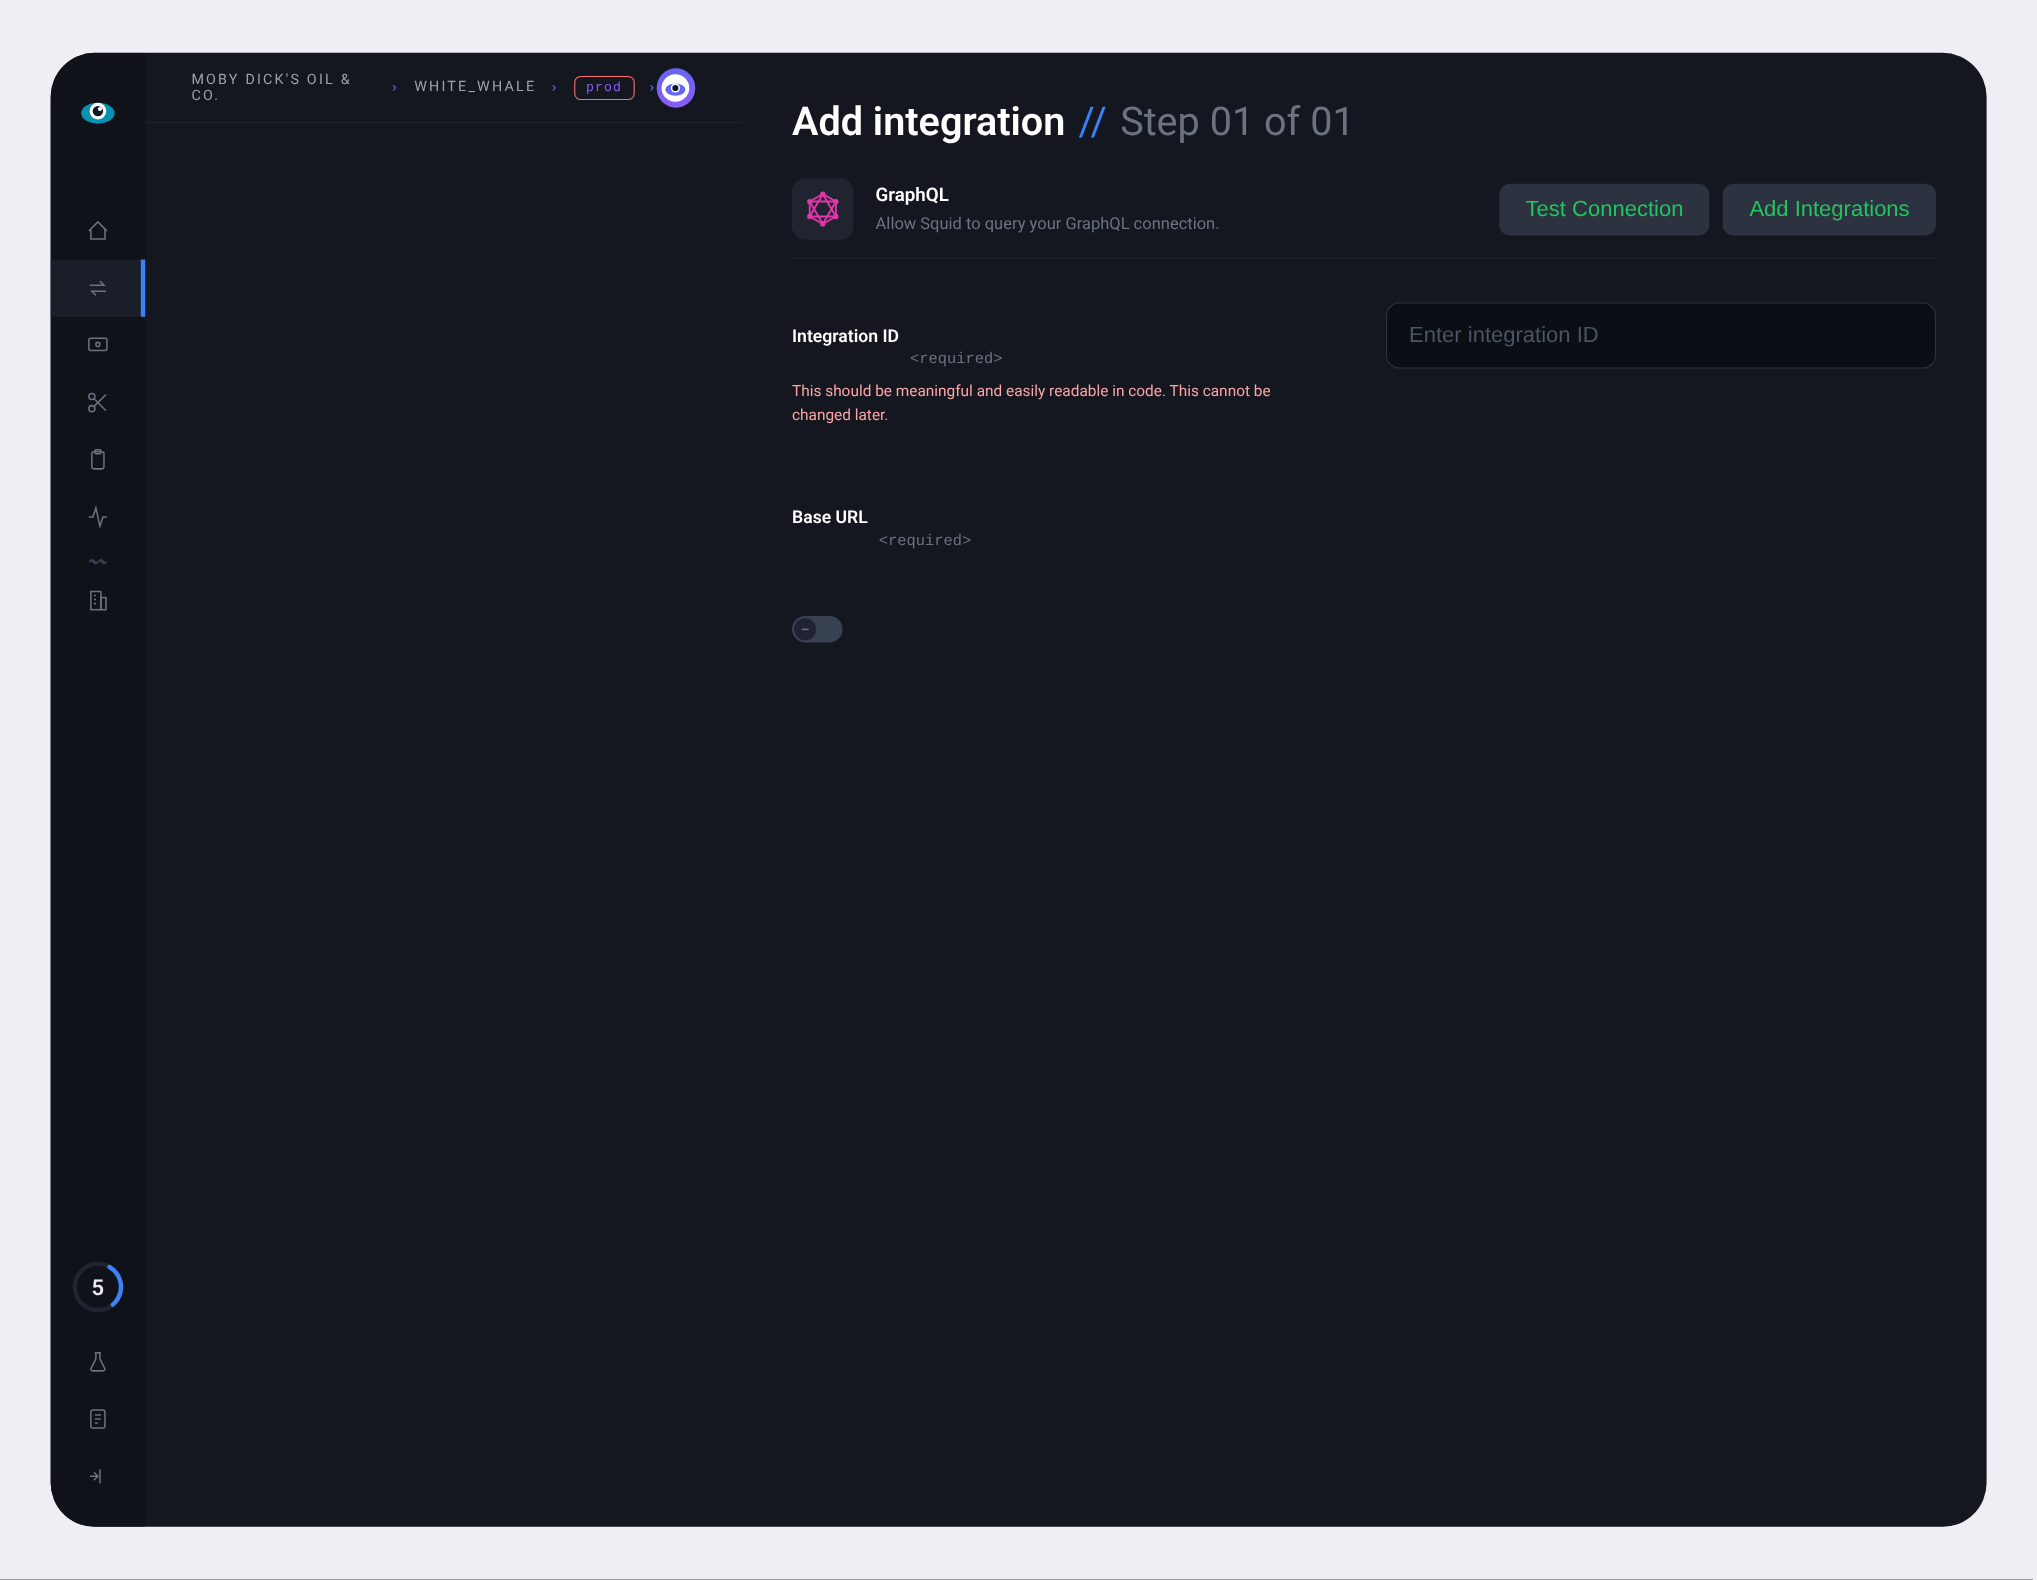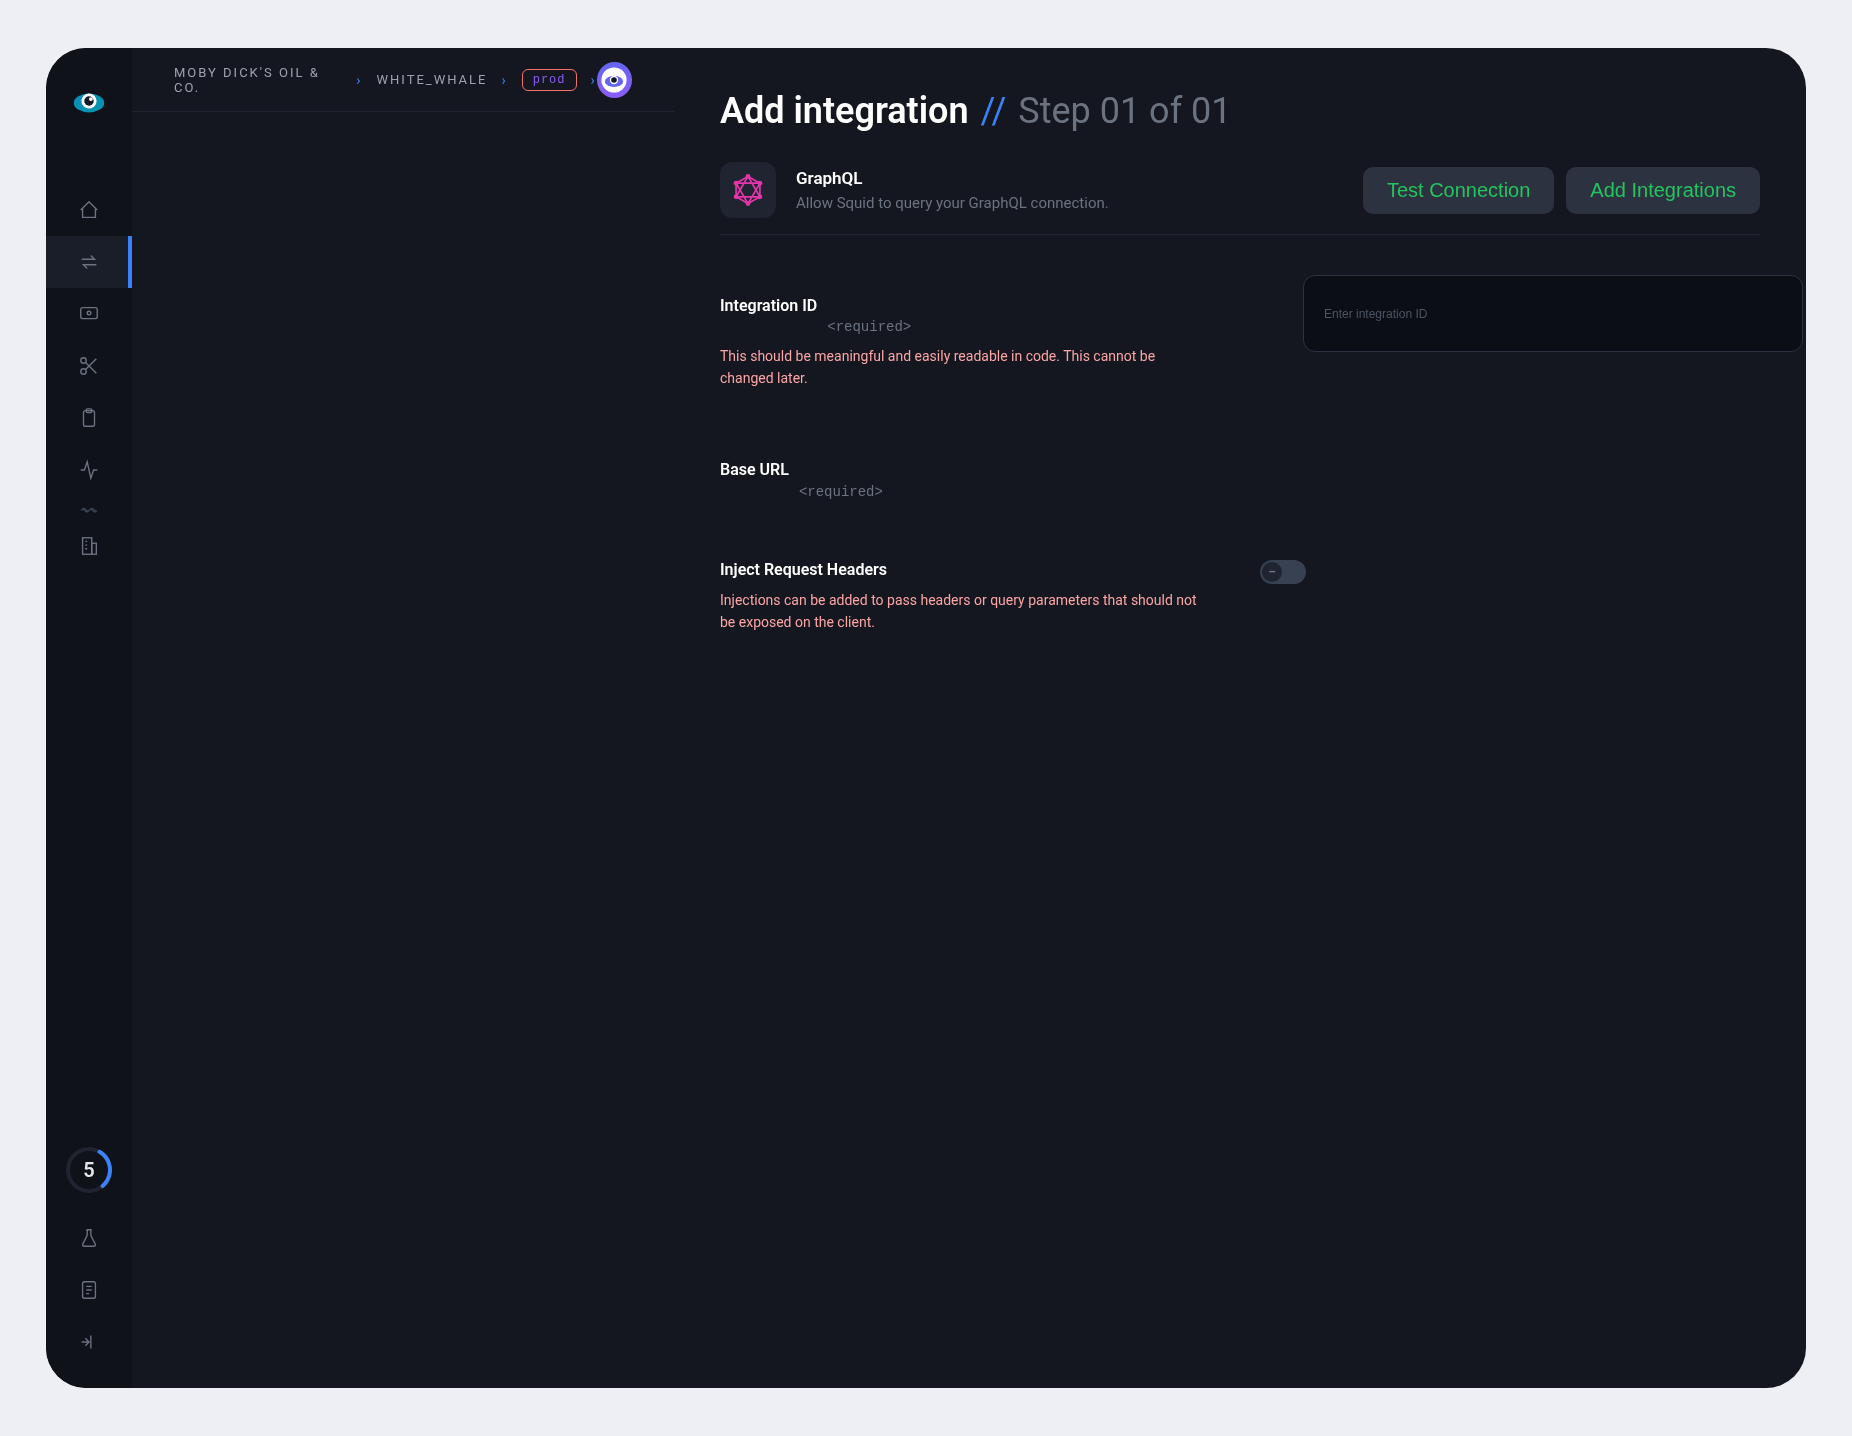--- a/index.html
+++ b/index.html
@@ -321,29 +321,28 @@
     }
     
     .form-help {
       color: #fca5a5;
       font-size: 14px;
       line-height: 1.6;
     }
     
     .text-input {
       width: 100%;
-      height: 77px;
+      height: 60px;
       background: #0b0e14;
       border: 1px solid #2d3240;
       border-radius: 12px;
       padding: 0 20px;
-      font-size: 12px;
+      font-size: 20px;
       color: #e5e7eb;
       outline: none;
-      margin-left: 43px;
     }
     
     .text-input::placeholder {
       color: #4b5563;
     }
     
     .toggle {
       width: 46px;
       height: 24px;
       background: #374151;
@@ -537,26 +536,20 @@
         <div class="form-row">
           <div class="form-label-col">
             <div class="form-label">
               <span class="form-label-text">Base URL</span>
               <span class="required-tag">&lt;required&gt;</span>
             </div>
           </div>
         </div>
 
         <div class="form-row">
-          <div class="form-label-col">
-            <div class="form-label">
-              <span class="form-label-text">Inject Request Headers</span>
-            </div>
-            <p class="form-help">Injections can be added to pass headers or query parameters that should not be exposed on the client.</p>
-          </div>
           <div class="form-input-col">
             <div class="toggle">
               <div class="toggle-knob">–</div>
             </div>
           </div>
         </div>
 
       </div>
     </div>
   </main>

